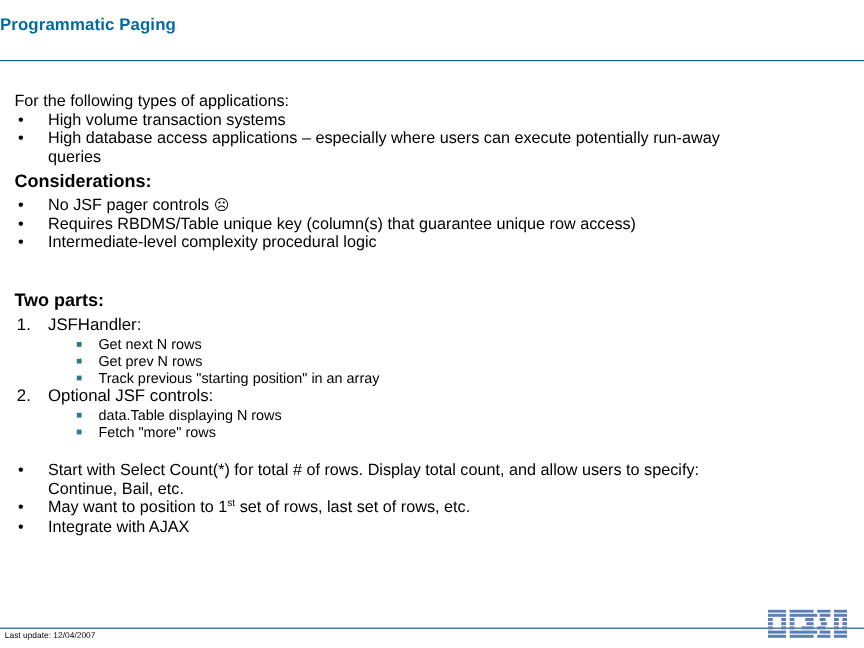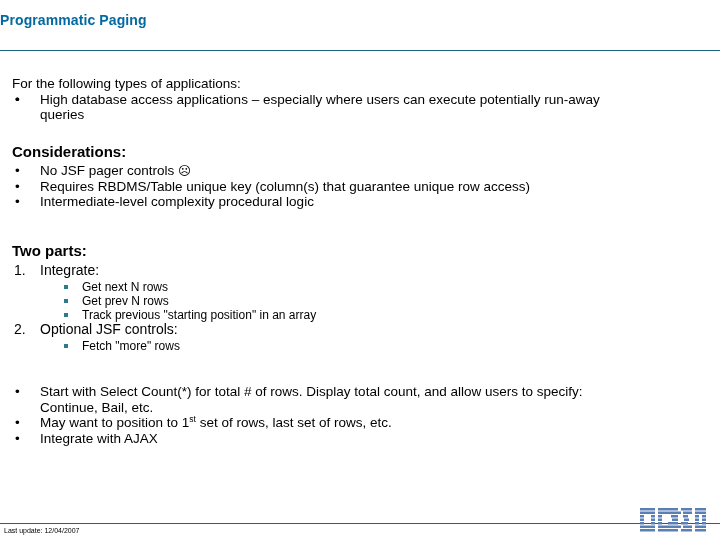--- a/index.html
+++ b/index.html
@@ -167,20 +167,21 @@
 <body>
 
 <div id="slide-title">Programmatic Paging</div>
 <div id="title-rule"></div>
 
 <div class="block" style="top:76px;">
   <div class="lead">For the following types of applications:</div>
   <ul class="l1">
     <li>
       <span class="bul">•</span>
+      <span>High volume transaction systems</span>
     </li>
     <li>
       <span class="bul">•</span>
       <span>High database access applications – especially where users can execute potentially run-away</span>
       <span class="wrap2">queries</span>
     </li>
   </ul>
 </div>
 
 <div class="block" style="top:143px;">
@@ -200,21 +201,21 @@
     </li>
   </ul>
 </div>
 
 <div class="block" style="top:242px;">
   <div class="heading">Two parts:</div>
 
   <ol class="num" style="margin-top:2px;">
     <li>
       <span class="numlab">1.</span>
-      <span>Integrate:</span>
+      <span>JSFHandler:</span>
       <ul class="l2" style="margin-top:1px;">
         <li>
           <span class="bul2"></span>
           <span>Get next N rows</span>
         </li>
         <li>
           <span class="bul2"></span>
           <span>Get prev N rows</span>
         </li>
         <li>
@@ -225,20 +226,24 @@
     </li>
   </ol>
 </div>
 
 <div class="block" style="top:321px;">
   <ol class="num">
     <li>
       <span class="numlab">2.</span>
       <span>Optional JSF controls:</span>
       <ul class="l2" style="margin-top:1px;">
+        <li>
+          <span class="bul2"></span>
+          <span>data.Table displaying N rows</span>
+        </li>
         <li>
           <span class="bul2"></span>
           <span>Fetch "more" rows</span>
         </li>
       </ul>
     </li>
   </ol>
 </div>
 
 <div class="block" style="top:381px;">

